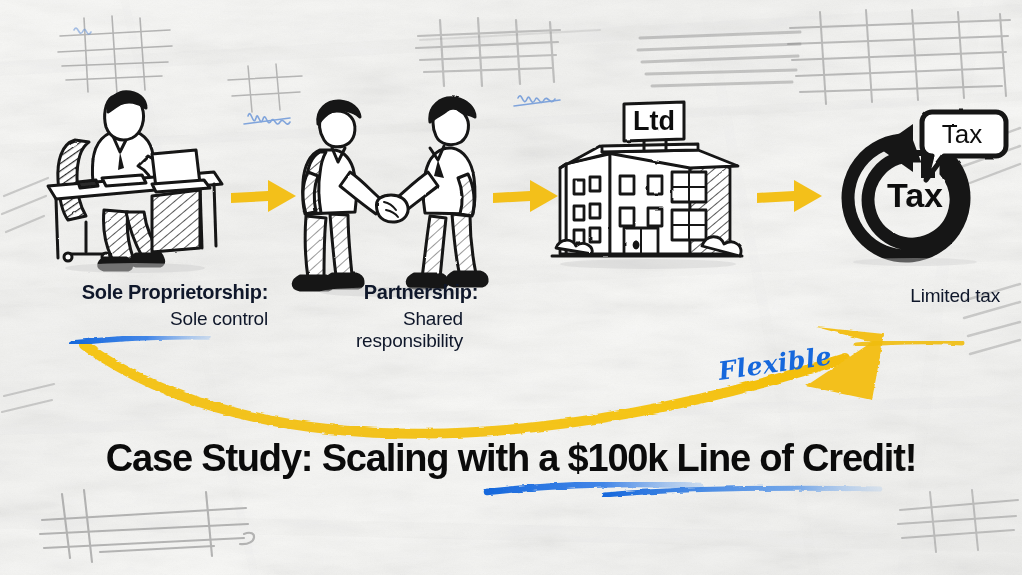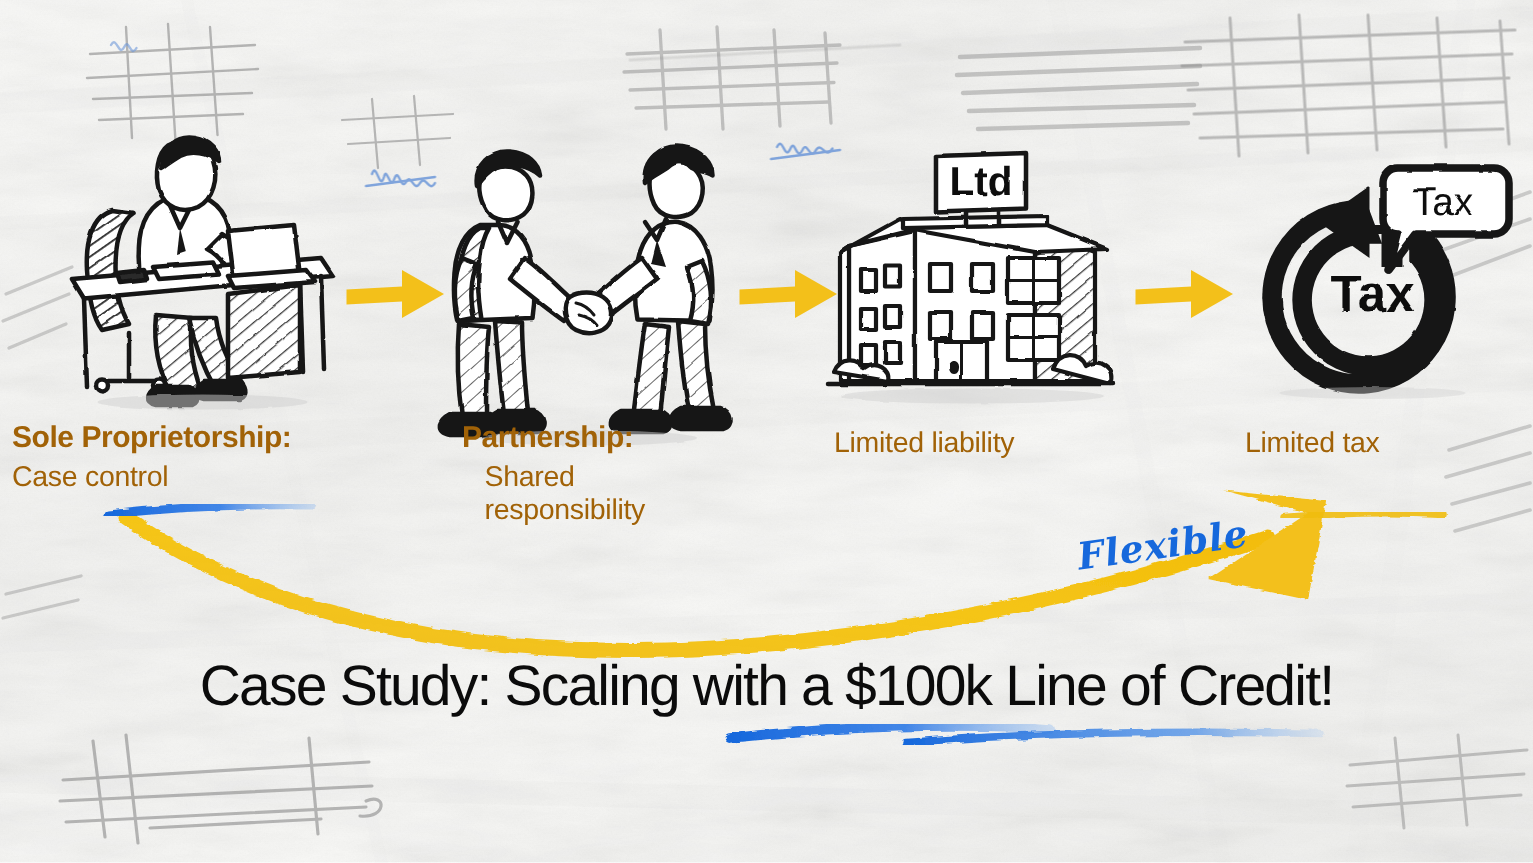--- a/index.html
+++ b/index.html
@@ -24,22 +24,22 @@
     height: 575px;
   }
   #bg-texture { z-index: 0; }
   #bg-sketches { z-index: 1; }
   #illustrations { z-index: 2; }
   #overlay-marks { z-index: 3; }
   #labels { z-index: 4; }
 
   .stage-label {
     position: absolute;
-    text-align: left;
-    color: #a16207;
+    text-align: right;
+    color: #0f172a;
     line-height: 1.16;
   }
   .stage-title {
     font-weight: bold;
     font-size: 20px;
     letter-spacing: -0.3px;
     white-space: nowrap;
   }
   .stage-desc {
     font-weight: normal;
@@ -47,21 +47,21 @@
     letter-spacing: -0.2px;
     margin-top: 4px;
   }
   #headline {
     position: absolute;
     left: 0;
     top: 437px;
     width: 1022px;
     text-align: center;
     font-size: 38px;
-    font-weight: normal;
+    font-weight: bold;
     letter-spacing: -1.2px;
     color: #0b0b0b;
     white-space: nowrap;
   }
   #flexible-script {
     position: absolute;
     left: 718px;
     top: 349px;
     font-family: "DejaVu Serif", serif;
     font-style: italic;
@@ -476,30 +476,29 @@
     <g filter="url(#brushy)">
       <path d="M487,492 C560,484 640,482 700,486" stroke="url(#blueFade)" stroke-width="6.5" fill="none" stroke-linecap="round"></path>
       <path d="M604,495 C680,489 780,487 880,489" stroke="url(#blueFade2)" stroke-width="5" fill="none" stroke-linecap="round"></path>
     </g>
   </svg>
 
   <div class="layer" id="labels">
 
     <div class="stage-label" style="left:8px; top:281px; width:260px;">
       <div class="stage-title">Sole Proprietorship:</div>
-      <div class="stage-desc">Case control</div>
+      <div class="stage-desc">Sole control</div>
     </div>
 
-    <div class="stage-label" style="left:308px; top:281px; width:180px;">
+    <div class="stage-label" style="left:298px; top:281px; width:180px;">
       <div class="stage-title">Partnership:</div>
       <div class="stage-desc" style="white-space:normal; max-width:150px; margin-left:auto; margin-right:auto;">Shared responsibility</div>
     </div>
 
     <div class="stage-label" style="left:556px; top:281px; width:224px;">
-      <div class="stage-desc">Limited liability</div>
     </div>
 
     <div class="stage-label" style="left:830px; top:281px; width:170px;">
       <div class="stage-desc">Limited tax</div>
     </div>
 
     <div id="flexible-script">Flexible</div>
 
     <div id="headline">Case Study: Scaling with a $100k Line of Credit!</div>
   </div>

